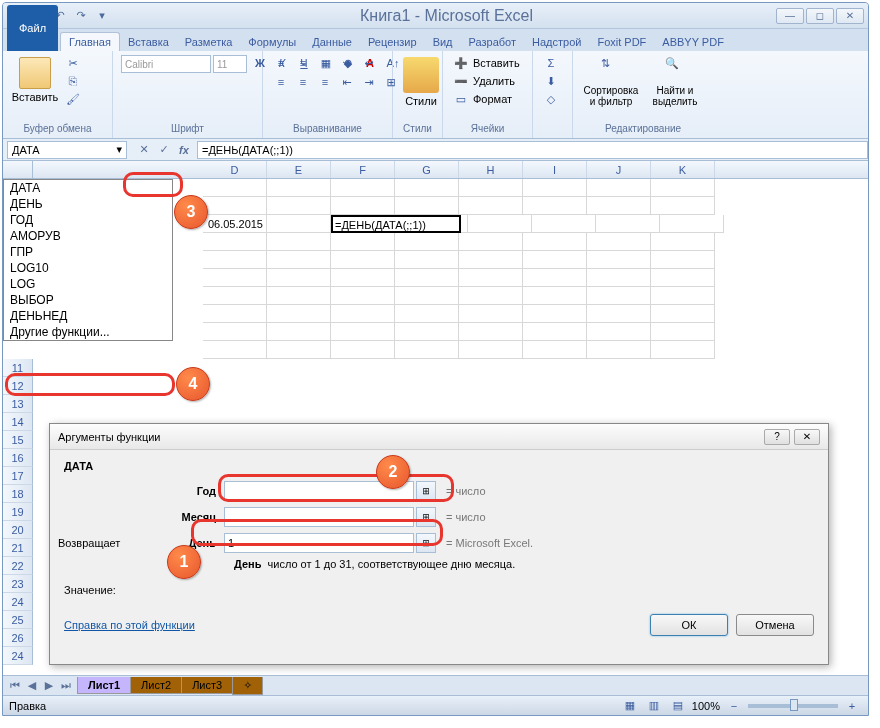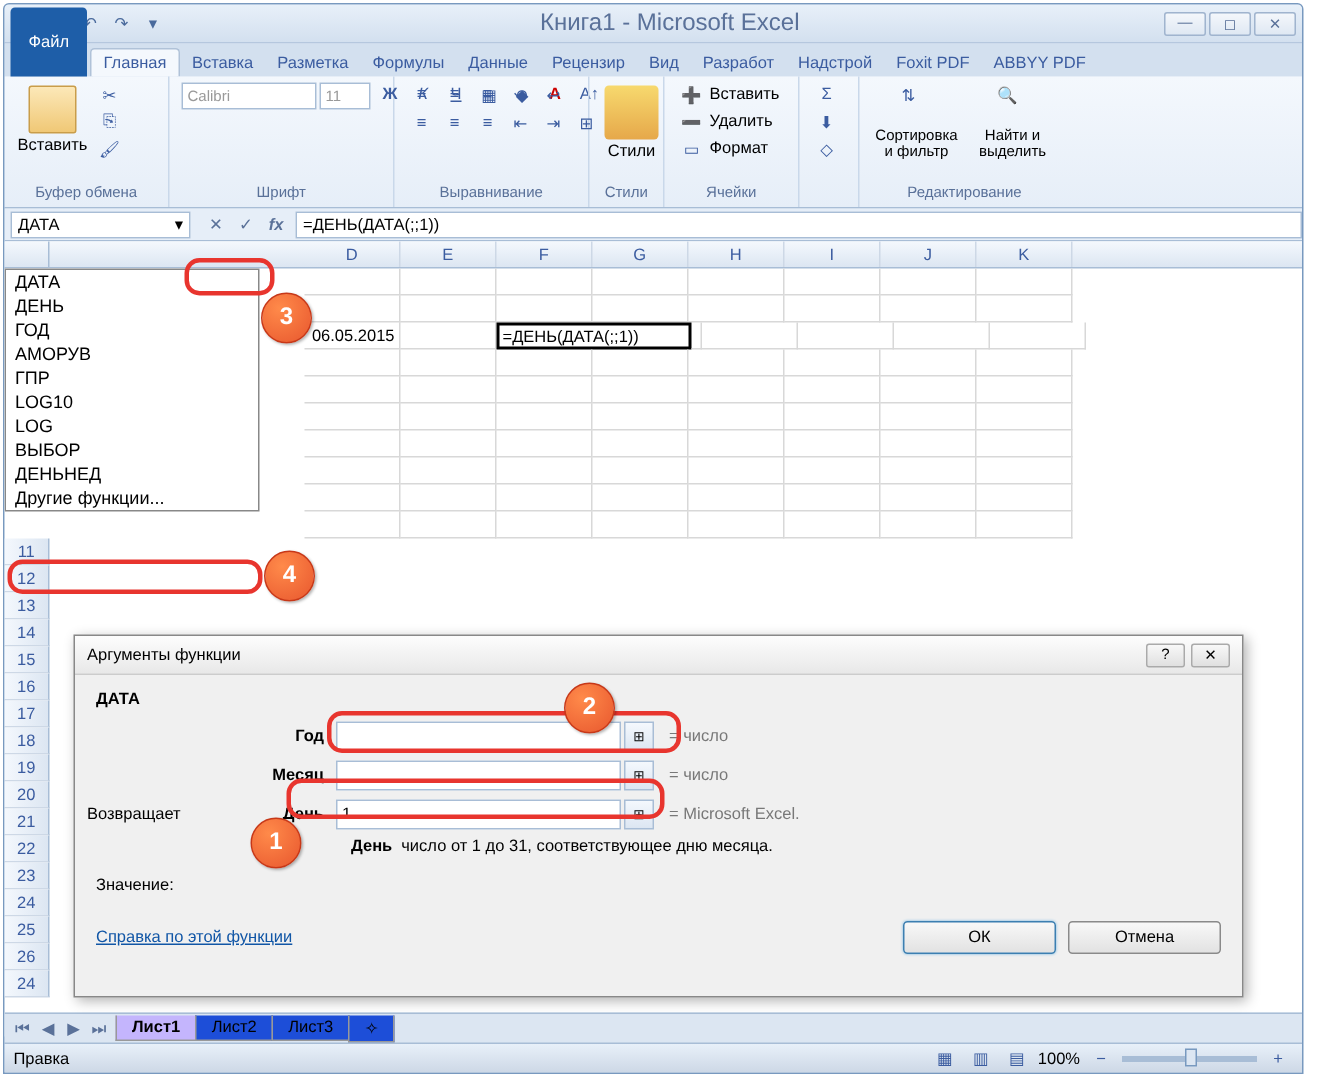--- a/index.html
+++ b/index.html
@@ -55,26 +55,26 @@
 .arg-label{width:160px;text-align:right;padding-right:8px;font-weight:bold;}
 .arg-input{width:190px;height:20px;border:1px solid #a8bdd6;background:#fff;padding:0 3px;}
 .arg-pick{width:20px;height:20px;border:1px solid #a8bdd6;background:linear-gradient(#f4f8fd,#dce6f2);margin-left:2px;display:flex;align-items:center;justify-content:center;font-size:9px;}
 .arg-result{padding-left:10px;color:#787878;}
 .dlg-argdesc{padding-left:170px;margin-bottom:14px;}
 .dlg-argdesc b{margin-right:6px;}
 .dlg-value{margin-bottom:8px;}
 .dlg-footer{display:flex;justify-content:space-between;align-items:center;padding:0 14px 10px;}
 .dlg-link{color:#1156a6;text-decoration:underline;cursor:pointer;}
 .dlg-btns{display:flex;gap:8px;}
-.dlg-btn{width:102px;height:22px;border:1px solid #8a8a8a;background:linear-gradient(#f8f8f8,#e2e2e2);border-radius:3px;}
+.dlg-btn{width:78px;height:22px;border:1px solid #8a8a8a;background:linear-gradient(#f8f8f8,#e2e2e2);border-radius:3px;}
 .dlg-btn.primary{border:1px solid #3c7fb1;box-shadow:0 0 2px #6bb1e0;}
 .sheet-tabs{position:absolute;bottom:20px;left:0;right:0;height:20px;background:#dce6f2;display:flex;align-items:center;border-top:1px solid #a8bdd6;}
 .st-nav{display:flex;padding:0 4px;gap:1px;}
 .st-nav-btn{width:16px;height:16px;display:flex;align-items:center;justify-content:center;color:#5a7199;}
-.st-tab{padding:2px 10px;background:#1d4ed8;border:1px solid #999;border-top:none;margin-left:-1px;font-size:11px;}
+.st-tab{padding:2px 10px;background:#a16207;border:1px solid #999;border-top:none;margin-left:-1px;font-size:11px;}
 .st-tab.active{background:#c4b5fd;font-weight:bold;}
 .status-bar{position:absolute;bottom:0;left:0;right:0;height:20px;background:linear-gradient(#e8f0f9,#cdd8e6);display:flex;align-items:center;padding:0 6px;justify-content:space-between;border-top:1px solid #a8bdd6;}
 .zoom{display:flex;align-items:center;gap:4px;}
 .zoom-slider{width:90px;height:4px;background:#a8bdd6;position:relative;}
 .zoom-thumb{width:8px;height:12px;background:#dce6f2;border:1px solid #7899bf;position:absolute;top:-5px;left:42px;}
 .font-box{width:90px;height:18px;border:1px solid #a8bdd6;background:#fff;padding:0 3px;font-size:10px;display:flex;align-items:center;color:#999;}
 .fontsize-box{width:34px;height:18px;border:1px solid #a8bdd6;background:#fff;padding:0 3px;font-size:10px;display:flex;align-items:center;color:#999;}
 .toolbar-row{display:flex;gap:2px;align-items:center;}
 </style>
 </head>

